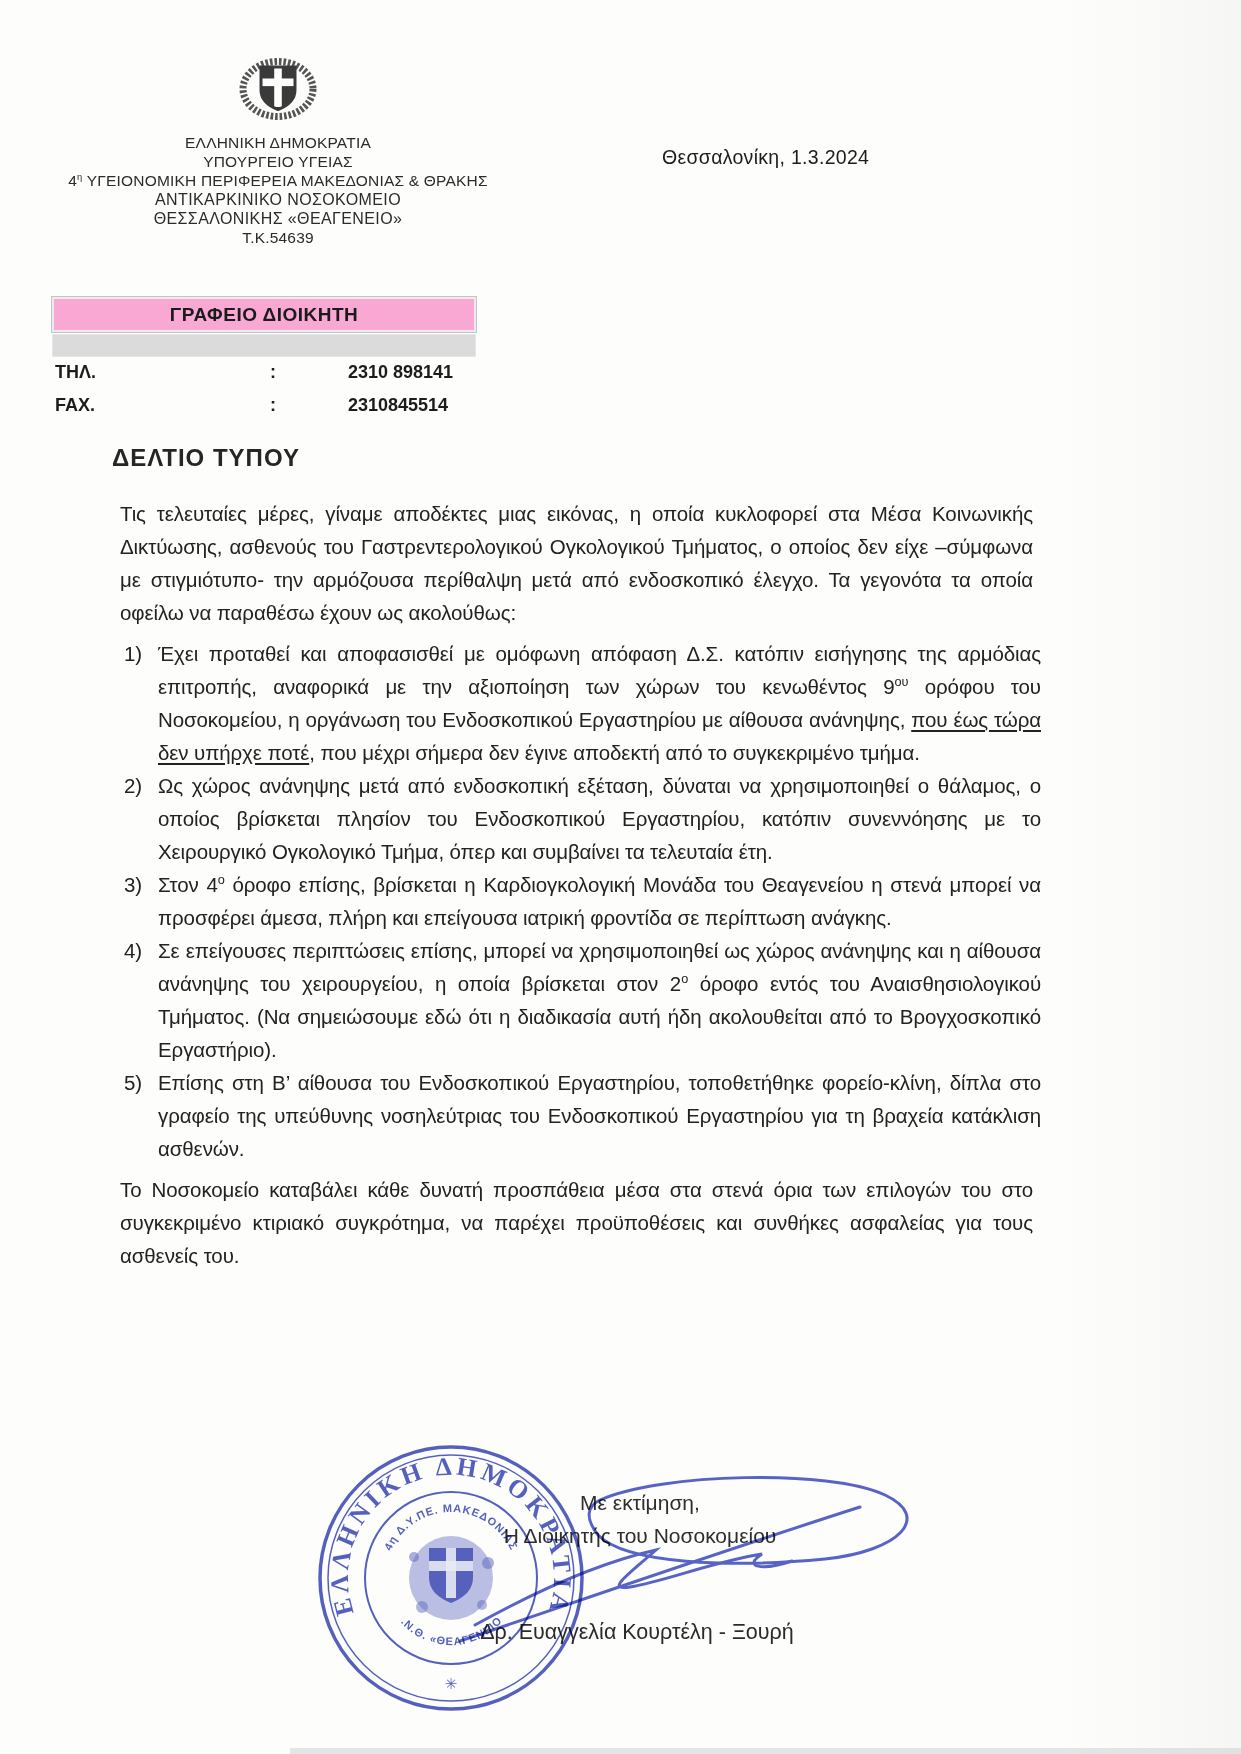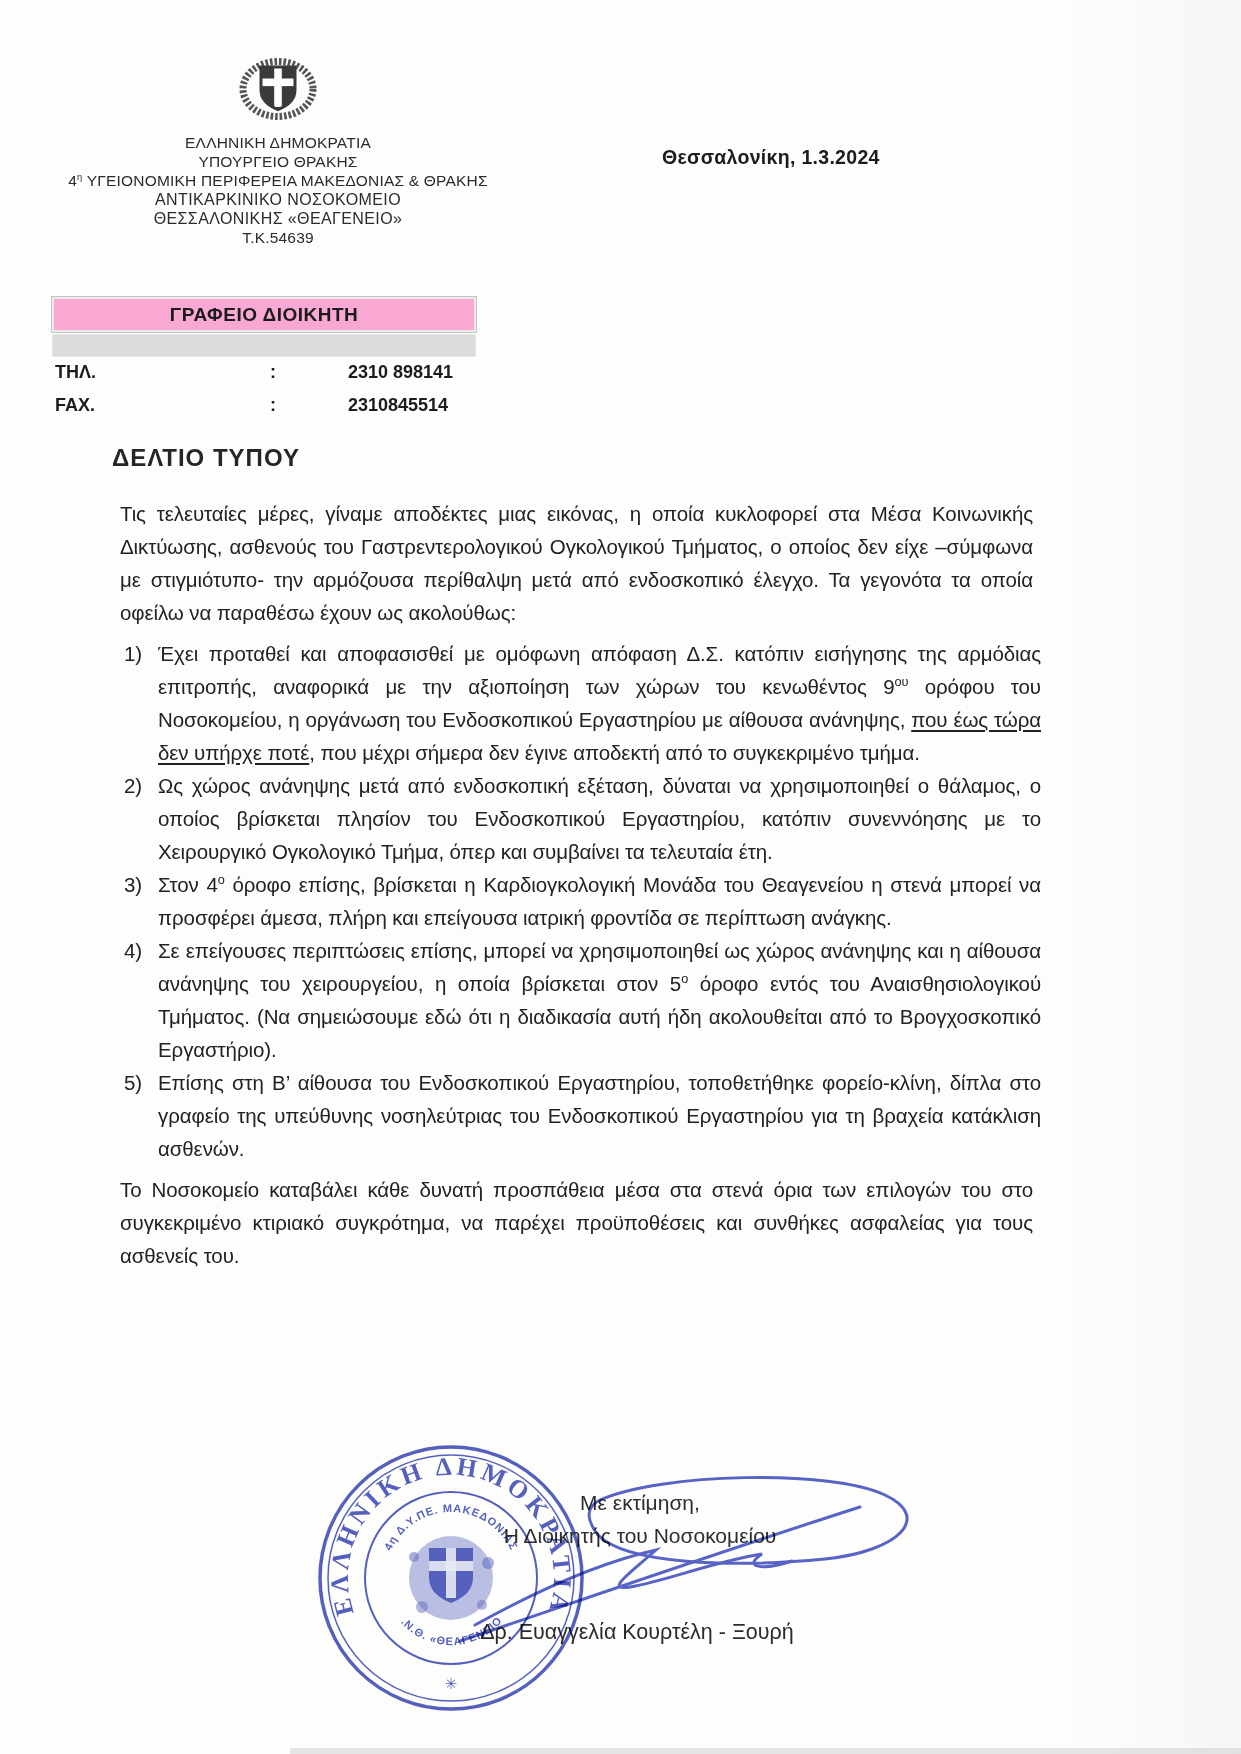--- a/index.html
+++ b/index.html
@@ -8,21 +8,21 @@
     background:linear-gradient(90deg,#fdfdfc 0%,#fdfdfc 86%,#f6f6f4 100%);
     font-family:"Liberation Sans", sans-serif;color:#242424;
     -webkit-font-smoothing:antialiased;
   }
   
   #header-block{position:absolute;left:28px;top:58px;width:500px;text-align:center;color:#2b2b2b}
   .emblem{display:block;margin:0 auto 13px}
   .h-line{font-size:15.5px;line-height:19px;letter-spacing:.2px}
   .h-line.bold{font-weight:normal;font-size:16px;letter-spacing:.4px}
   .h-line sup{font-size:60%;line-height:0}
-  #date-line{position:absolute;left:662px;top:146px;font-size:19.5px;font-weight:bold;color:#1c1c1c;letter-spacing:.3px}
+  #date-line{position:absolute;left:662px;top:146px;font-size:19.5px;font-weight:normal;color:#1c1c1c;letter-spacing:.3px}
   
   #office-box{position:absolute;left:52px;top:297px;width:424px}
   .ob-title{background:#f9a8d4;border:2px solid #ebebeb;outline:1px solid #c5c5c5;
     font-weight:bold;font-size:19px;letter-spacing:.5px;text-align:center;
     padding:5px 0 4px;color:#1b1b1b}
   .ob-strip{height:21px;background:#dbdbdb;border:1px solid #e7e7e7;margin-top:2px}
   
   #contact{position:absolute;left:55px;top:362px;width:520px;font-weight:bold;font-size:18px;color:#1c1c1c}
   .c-row{display:flex;height:33px}
   .c-label{width:215px}
@@ -59,21 +59,21 @@
 
 <div id="header-block">
   <svg class="emblem" width="104" height="62" viewBox="0 0 104 62">
     <ellipse cx="52" cy="31" rx="35" ry="27.5" fill="none" stroke="#3d3d3d" stroke-width="7" stroke-dasharray="2.6 1.9" opacity=".88"></ellipse>
     <path d="M35 9 h34 v23 c0 10 -8 16 -17 19.5 c-9 -3.5 -17 -9.5 -17 -19.5 z" fill="#3a3a3a"></path>
     <rect x="48.2" y="9" width="7.6" height="40" fill="#fdfdfc"></rect>
     <rect x="35" y="20.5" width="34" height="7.6" fill="#fdfdfc"></rect>
     <path d="M35 9 h34 v23 c0 10 -8 16 -17 19.5 c-9 -3.5 -17 -9.5 -17 -19.5 z" fill="none" stroke="#3a3a3a" stroke-width="3"></path>
   </svg>
   <div class="h-line">ΕΛΛΗΝΙΚΗ ΔΗΜΟΚΡΑΤΙΑ</div>
-  <div class="h-line">ΥΠΟΥΡΓΕΙΟ ΘΡΑΚΗΣ</div>
+  <div class="h-line">ΥΠΟΥΡΓΕΙΟ ΥΓΕΙΑΣ</div>
   <div class="h-line"><span>4</span><sup>η</sup><span> ΥΓΕΙΟΝΟΜΙΚΗ ΠΕΡΙΦΕΡΕΙΑ ΜΑΚΕΔΟΝΙΑΣ &amp; ΘΡΑΚΗΣ</span></div>
   <div class="h-line bold">ΑΝΤΙΚΑΡΚΙΝΙΚΟ ΝΟΣΟΚΟΜΕΙΟ</div>
   <div class="h-line bold">ΘΕΣΣΑΛΟΝΙΚΗΣ «ΘΕΑΓΕΝΕΙΟ»</div>
   <div class="h-line">Τ.Κ.54639</div>
 </div>
 
 <div id="date-line">Θεσσαλονίκη,  1.3.2024</div>
 
 <div id="office-box">
   <div class="ob-title">ΓΡΑΦΕΙΟ ΔΙΟΙΚΗΤΗ</div>
@@ -105,21 +105,21 @@
     <li>
       <span class="num">2)</span>
       <span class="itext"><span>Ως χώρος ανάνηψης μετά από ενδοσκοπική εξέταση, δύναται να χρησιμοποιηθεί ο θάλαμος, ο οποίος βρίσκεται πλησίον του Ενδοσκοπικού Εργαστηρίου, κατόπιν συνεννόησης με το Χειρουργικό Ογκολογικό Τμήμα, όπερ και συμβαίνει τα τελευταία έτη.</span><sup></sup><span></span><span class="u"></span><span></span></span>
     </li>
     <li>
       <span class="num">3)</span>
       <span class="itext"><span>Στον 4</span><sup>ο</sup><span> όροφο επίσης, βρίσκεται η Καρδιογκολογική Μονάδα του Θεαγενείου η στενά μπορεί να προσφέρει άμεσα, πλήρη και επείγουσα ιατρική φροντίδα σε περίπτωση ανάγκης.</span><span class="u"></span><span></span></span>
     </li>
     <li>
       <span class="num">4)</span>
-      <span class="itext"><span>Σε επείγουσες περιπτώσεις επίσης, μπορεί να χρησιμοποιηθεί ως χώρος ανάνηψης και η αίθουσα ανάνηψης του χειρουργείου, η οποία βρίσκεται στον 5</span><sup>ο</sup><span> όροφο εντός του Αναισθησιολογικού Τμήματος. (Να σημειώσουμε εδώ ότι η διαδικασία αυτή ήδη ακολουθείται από το Βρογχοσκοπικό Εργαστήριο).</span><span class="u"></span><span></span></span>
+      <span class="itext"><span>Σε επείγουσες περιπτώσεις επίσης, μπορεί να χρησιμοποιηθεί ως χώρος ανάνηψης και η αίθουσα ανάνηψης του χειρουργείου, η οποία βρίσκεται στον 2</span><sup>ο</sup><span> όροφο εντός του Αναισθησιολογικού Τμήματος. (Να σημειώσουμε εδώ ότι η διαδικασία αυτή ήδη ακολουθείται από το Βρογχοσκοπικό Εργαστήριο).</span><span class="u"></span><span></span></span>
     </li>
     <li>
       <span class="num">5)</span>
       <span class="itext"><span>Επίσης στη Β’ αίθουσα του Ενδοσκοπικού Εργαστηρίου, τοποθετήθηκε φορείο-κλίνη, δίπλα στο γραφείο της υπεύθυνης νοσηλεύτριας του Ενδοσκοπικού Εργαστηρίου για τη βραχεία κατάκλιση ασθενών.</span><sup></sup><span></span><span class="u"></span><span></span></span>
     </li>
   </ol>
   <p class="closing1">Το Νοσοκομείο καταβάλει κάθε δυνατή προσπάθεια μέσα στα στενά όρια των επιλογών του στο συγκεκριμένο κτιριακό συγκρότημα, να παρέχει προϋποθέσεις και συνθήκες ασφαλείας για τους ασθενείς του.</p>
 </div>
 
 <div id="sig-block">

